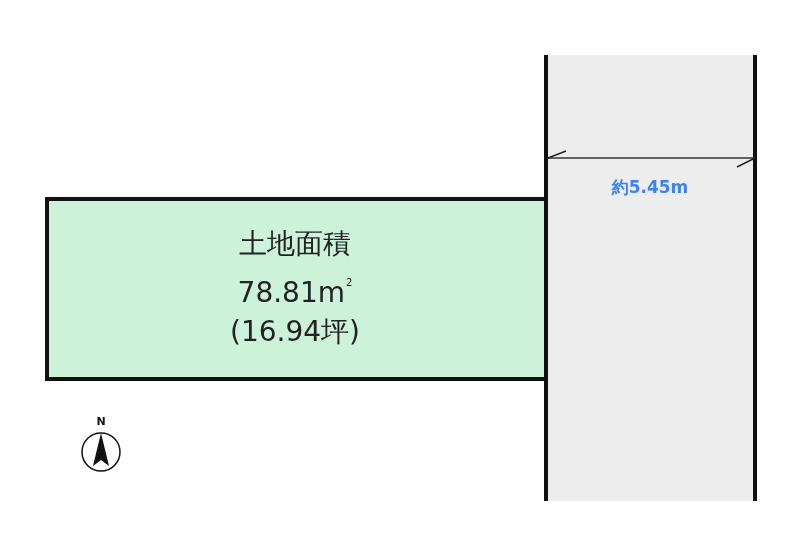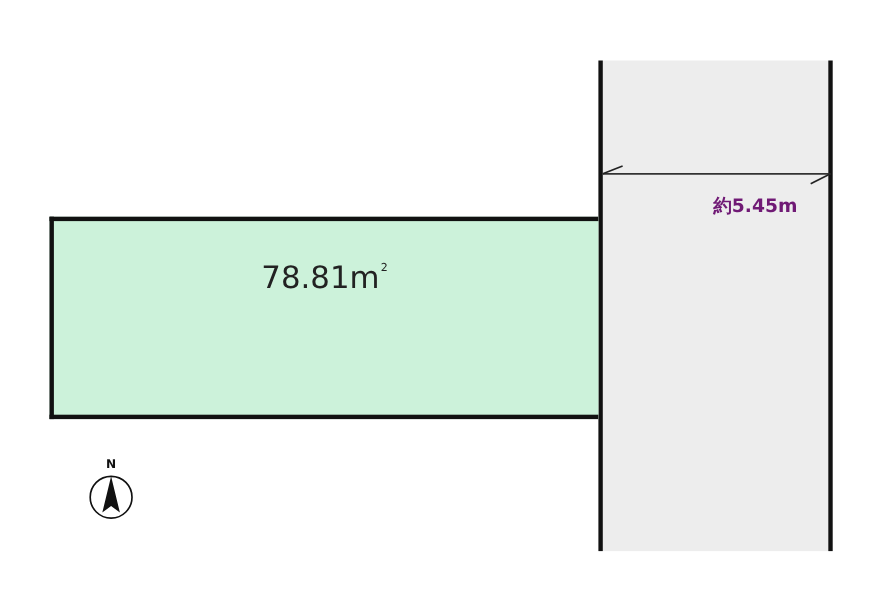--- a/index.html
+++ b/index.html
@@ -21,22 +21,22 @@
     .road-line { background: #111111; width: 4px; }
     #road-left { left: 544px; top: 55px; height: 446px; }
     #road-right { left: 753px; top: 55px; height: 446px; }
     #plot-label {
       left: 170px; top: 224px; width: 250px; text-align: center;
       color: #222222; font-size: 28px; line-height: 39px;
       font-family: "DejaVu Sans", sans-serif;
     }
     #plot-label .sup { font-size: 10px; vertical-align: 16px; margin-left: 1px; }
     #road-width-label {
-      left: 575px; top: 176px; width: 150px; text-align: right;
-      font-weight: bold; font-size: 17px; color: #701a75;
+      left: 575px; top: 176px; width: 150px; text-align: center;
+      font-weight: bold; font-size: 17px; color: #3b82f6;
       font-family: "DejaVu Sans", sans-serif;
     }
     #dim-svg { left: 540px; top: 140px; }
     #north { left: 76px; top: 410px; }
   </style>
 </head>
 <body>
 
 <div class="abs" id="road"></div>
 <div class="abs road-line" id="road-left"></div>
@@ -46,20 +46,22 @@
   <line x1="8" y1="18" x2="215" y2="18" stroke="#333333" stroke-width="1.5"></line>
   <line x1="8" y1="18" x2="26" y2="11" stroke="#222222" stroke-width="1.5"></line>
   <line x1="197" y1="27" x2="215" y2="18" stroke="#222222" stroke-width="1.5"></line>
 </svg>
 
 <div class="abs" id="road-width-label">約5.45m</div>
 
 <div class="abs" id="plot"></div>
 
 <div class="abs" id="plot-label">
+  <div>土地面積</div>
   <div><span>78.81m</span><span class="sup">2</span></div>
+  <div>(16.94坪)</div>
 </div>
 
 <svg class="abs" id="north" width="52" height="64">
   <text x="25" y="15" text-anchor="middle" font-family="DejaVu Sans, sans-serif" font-weight="bold" font-size="11" fill="#111">N</text>
   <circle cx="25" cy="42" r="19" fill="none" stroke="#111" stroke-width="1.5"></circle>
   <polygon points="25,23 17,56 25,50 33,56" fill="#111"></polygon>
 </svg>
 
 </body></html>

